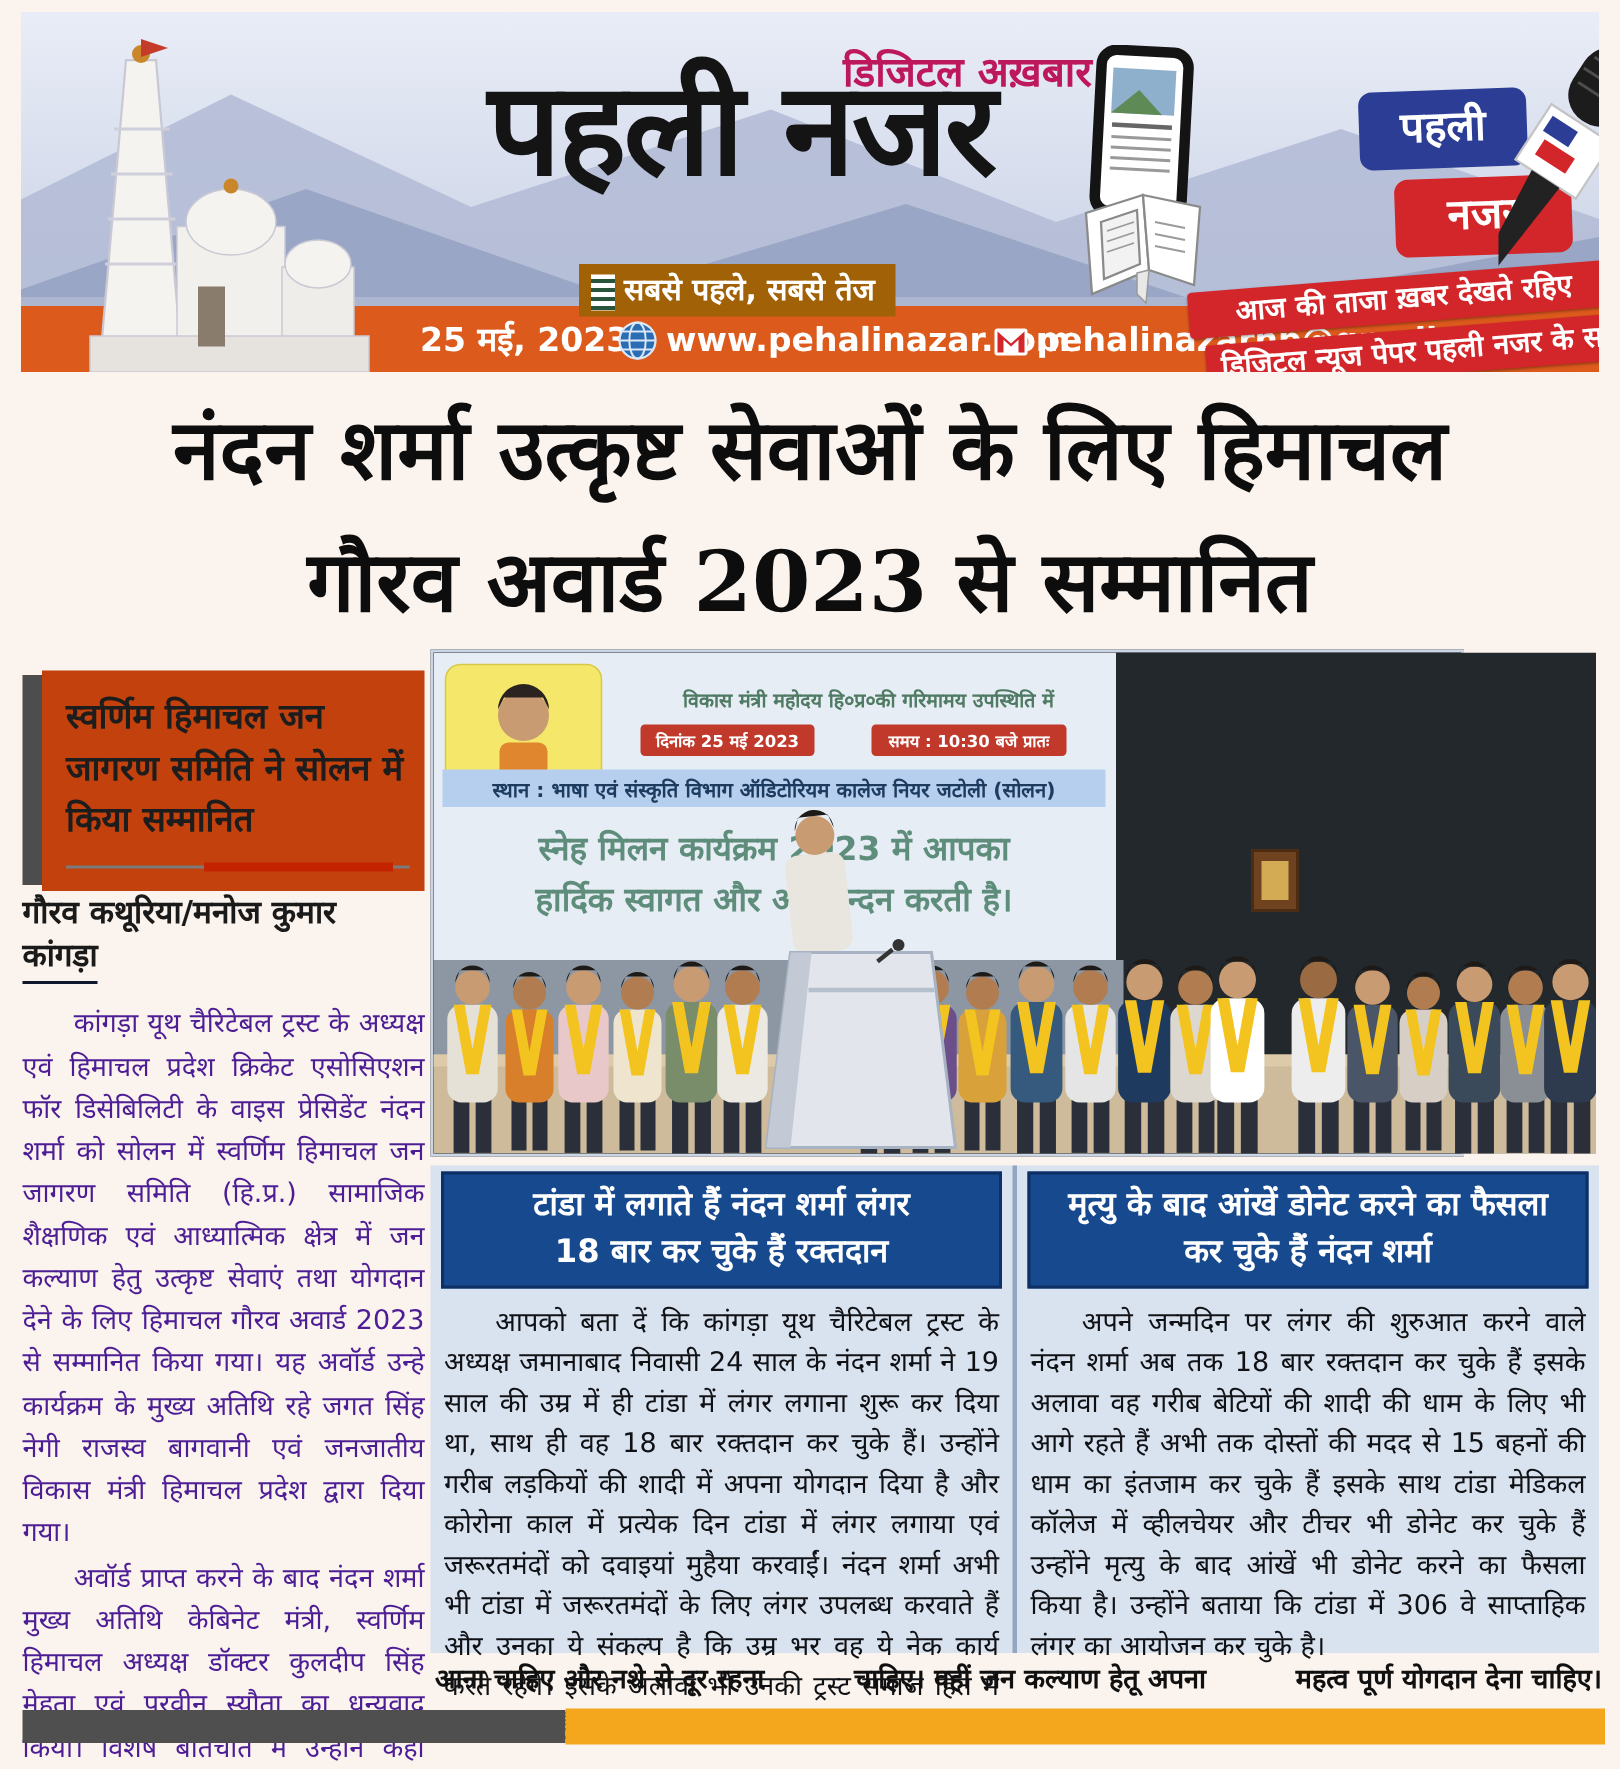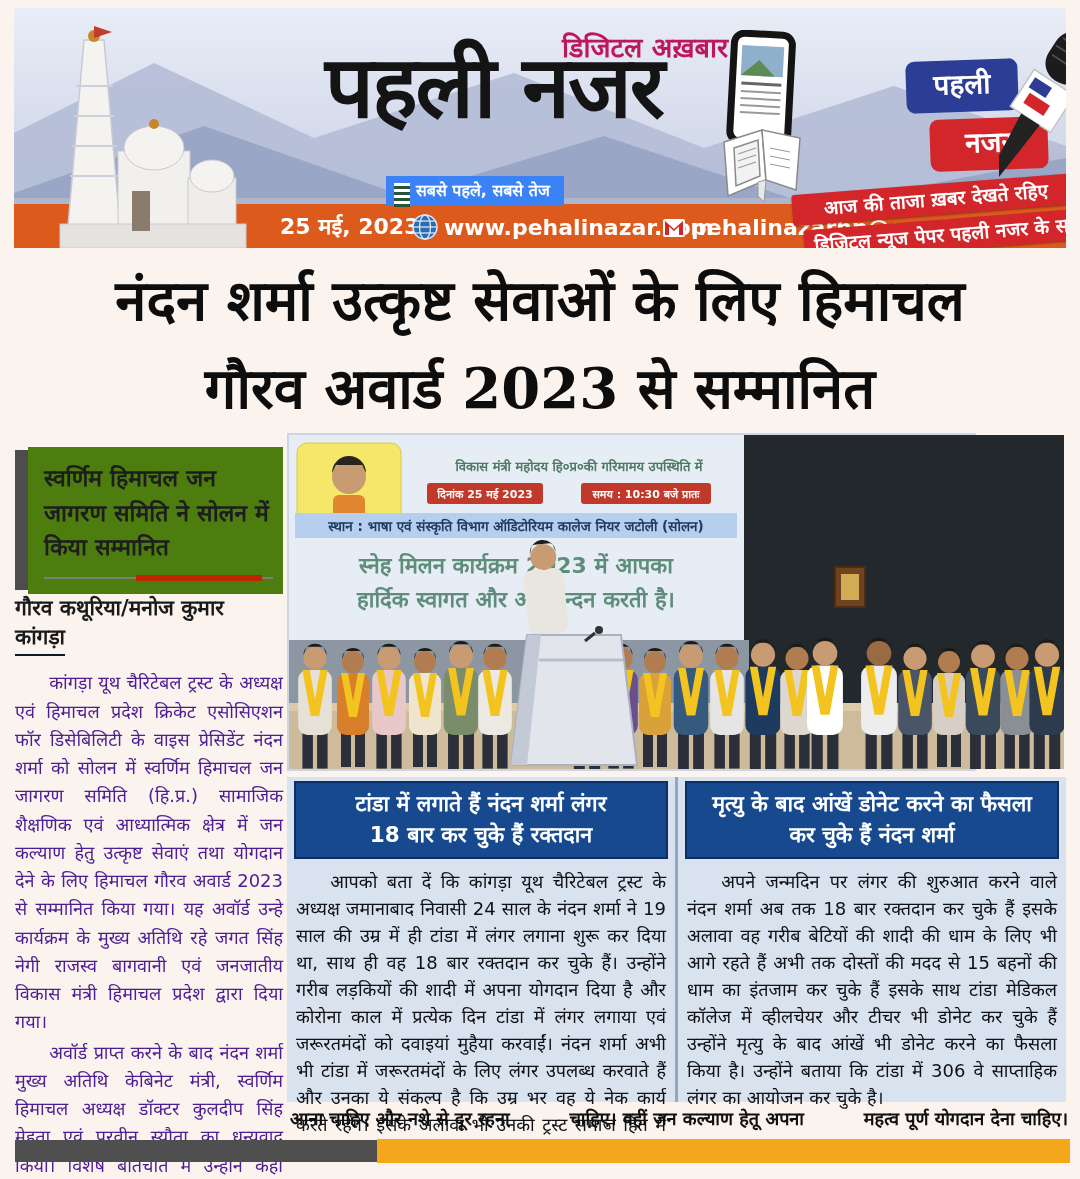--- a/index.html
+++ b/index.html
@@ -9,22 +9,22 @@
 
   
   .banner { position:absolute; left:14px; top:8px; width:1052px; height:240px; overflow:hidden; }
   .banner-bg { position:absolute; inset:0; }
   .orange-strip { position:absolute; left:0; bottom:0; width:100%; height:44px; background:#dd5a1d; z-index:2; }
   .temple { position:absolute; left:6px; bottom:0; z-index:4; }
   .digital-label { position:absolute; left:548px; top:20px; font-size:27px; font-weight:900; color:#be185d; z-index:3; }
   .masthead-title { position:absolute; left:250px; top:26px; width:460px; text-align:center;
       font-size:86px; font-weight:900; color:#141414; line-height:1.25; z-index:3; letter-spacing:-2px;}
   .news-icon { position:absolute; left:700px; top:22px; z-index:3; }
-  .tagline { position:absolute; left:372px; top:168px; background:#3b82f6; color:#fff; font-weight:800;
-      font-size:16px; padding:3px 14px 5px 30px; z-index:3; }
+  .tagline { position:absolute; left:372px; top:168px; background:#a16207; color:#fff; font-weight:800;
+      font-size:20px; padding:3px 14px 5px 30px; z-index:3; }
   .tagline-stripes { position:absolute; left:8px; top:7px; width:16px; height:24px;
       background:repeating-linear-gradient(to bottom,#fff 0 3px,#27543a 3px 6px); }
   .strip-date { position:absolute; left:266px; bottom:8px; color:#fff; font-weight:800; font-size:22px; z-index:3; }
   .strip-site { position:absolute; left:398px; bottom:8px; color:#fff; font-weight:800; font-size:22px; z-index:3; display:flex; align-items:center; gap:6px;}
   .strip-mail { position:absolute; left:648px; bottom:8px; color:#fff; font-weight:800; font-size:22px; z-index:3; display:flex; align-items:center; gap:5px;}
   .logo-box { position:absolute; z-index:5; color:#fff; font-weight:900; text-align:center; border-radius:9px; }
   .logo-blue { left:892px; top:52px; width:112px; height:52px; background:#2c3d96; font-size:28px; line-height:50px; transform:rotate(-2deg); }
   .logo-red  { left:916px; top:110px; width:118px; height:52px; background:#d3262a; font-size:28px; line-height:50px; transform:rotate(-2deg); }
   .mic { position:absolute; left:985px; top:14px; z-index:5; }
   .ribbon { position:absolute; background:#d3262a; color:#fff; font-weight:800; text-align:center; z-index:6;
@@ -33,21 +33,21 @@
   .ribbon2 { left:790px; top:211px; width:292px; height:31px; font-size:19px; line-height:30px; }
 
   
   .headline { position:absolute; left:0; top:256px; width:1080px; text-align:center; color:#0d0d0d;
       font-weight:700; font-size:56px; line-height:1.58; font-family:"DejaVu Serif","Liberation Serif",serif; }
 
   
   .sidebar { position:absolute; left:15px; top:447px; width:268px; }
   .kicker-wrap { position:relative; }
   .kicker-graybar { position:absolute; left:0; top:3px; width:13px; height:140px; background:#4d4d4d; }
-  .kicker { margin-left:13px; background:#4d7c0f; padding:14px 10px 10px 16px; }
+  .kicker { margin-left:13px; background:#c2410c; padding:14px 10px 10px 16px; }
   .kicker-text { font-size:23px; font-weight:800; color:#1d1d1d; line-height:1.5; }
   .kicker-rule { position:relative; margin-top:12px; height:7px; border-top:2px solid #7c7c7c; }
   .kicker-rule::after { content:""; position:absolute; left:40%; top:-4px; width:55%; height:6px; background:#c42300; }
   .byline { font-size:21px; font-weight:800; color:#1a1a1a; line-height:1.4; }
   .byline-loc { display:inline-block; border-bottom:2px solid #0f172a; padding-bottom:2px; }
   .side-para { margin-top:13px; font-size:18px; line-height:1.57; text-align:justify; color:#4c1d95; text-indent:1.9em; }
   .side-para + .side-para { margin-top:2px; }
 
   
   .photo { position:absolute; left:287px; top:433px; width:689px; height:338px; border:2px solid #ccd5e4; background:#23282c; }

